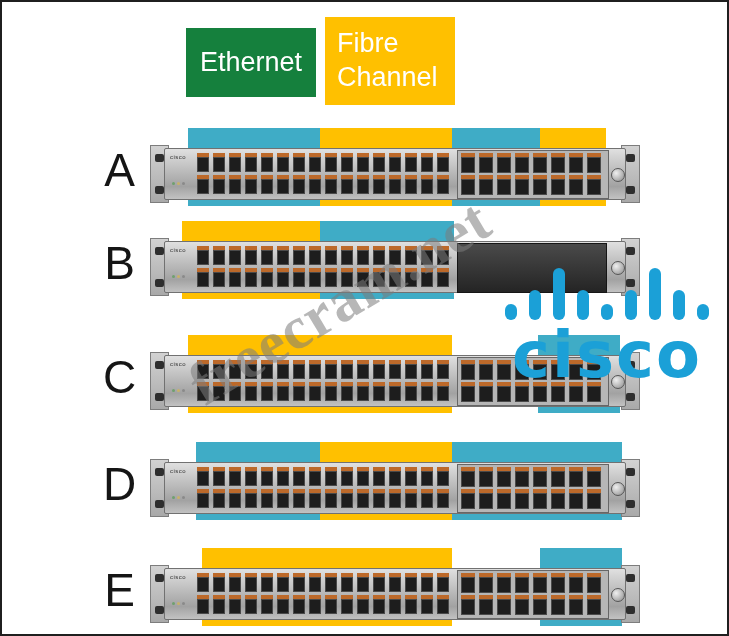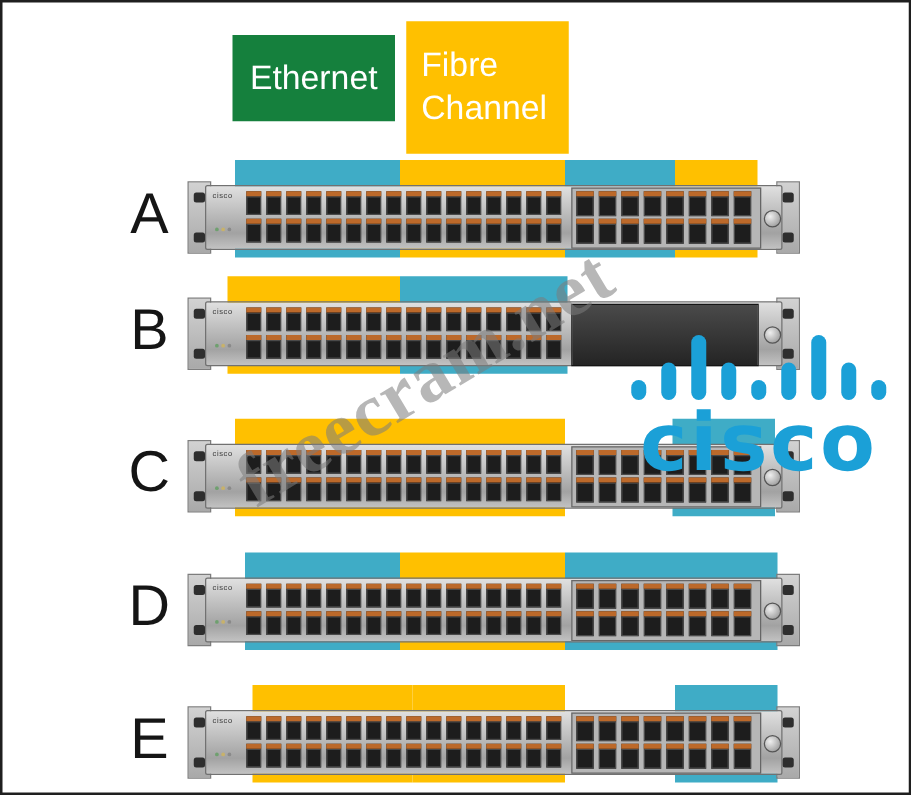--- a/index.html
+++ b/index.html
@@ -1,21 +1,21 @@
 <!DOCTYPE html>
 <html><head>
 <meta charset="utf-8">
 <style>
   html,body{margin:0;padding:0;}
   body{width:729px;height:636px;position:relative;background:#ffffff;font-family:"Liberation Sans",sans-serif;overflow:hidden;}
   .frame{position:absolute;inset:0;border:2px solid #1f1f1f;pointer-events:none;z-index:100;}
 
   .legend-box{position:absolute;color:#fff;display:flex;align-items:center;z-index:5;}
   #legend-eth{left:186px;top:28px;width:130px;height:69px;justify-content:center;font-size:27px;}
-  #legend-fc{left:325px;top:17px;width:130px;height:106px;font-size:27px;padding-left:12px;box-sizing:border-box;}
+  #legend-fc{left:325px;top:17px;width:130px;height:88px;font-size:27px;padding-left:12px;box-sizing:border-box;}
   #legend-fc span{white-space:pre-line;line-height:1.25;}
 
   #options{position:absolute;inset:0;z-index:10;}
   .option-row{position:absolute;left:0;width:729px;height:78px;}
   .option-letter{position:absolute;left:92px;top:14px;width:55px;height:56px;line-height:56px;text-align:center;font-size:46px;color:#151515;}
   .band{position:absolute;top:0;height:78px;z-index:1;}
   .switch{position:absolute;left:150px;top:20px;width:490px;height:52px;z-index:2;}
   .ear{position:absolute;top:-3px;width:19px;height:58px;background:linear-gradient(#d2d2d2,#a9a9a9);border:1px solid #7d7d7d;box-sizing:border-box;}
   .ear-left{left:0;} .ear-right{right:0;}
   .hole{position:absolute;left:4px;width:9px;height:8px;background:#2e2e2e;border-radius:2px;}

